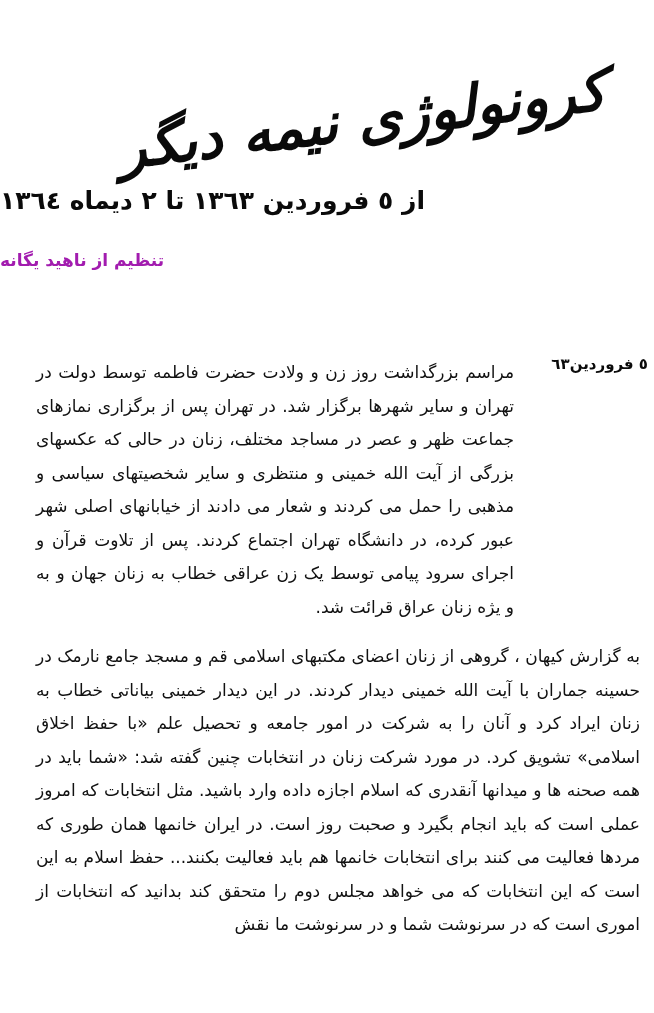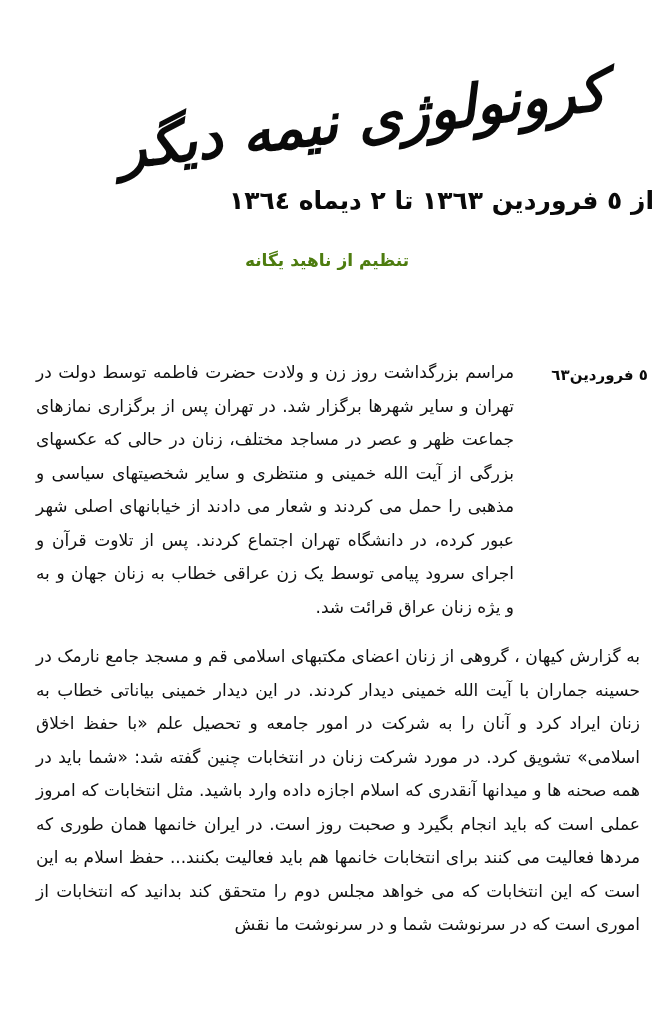--- a/index.html
+++ b/index.html
@@ -36,55 +36,54 @@
     transform: rotate(-7deg);
     transform-origin: center;
     white-space: nowrap;
     color: #0a0a0a;
   }
   .subtitle {
     position: absolute;
     top: 186px;
     left: 0;
     right: 0;
-    text-align: right;
+    text-align: left;
     font-size: 25px;
     font-weight: bold;
     letter-spacing: 1px;
     color: #0a0a0a;
   }
   .byline {
     position: absolute;
     top: 250px;
     left: 0;
     right: 0;
-    text-align: center;
+    text-align: left;
     font-size: 17px;
     font-weight: bold;
-    color: #4d7c0f;
+    color: #a21caf;
   }
   .entries {
     position: absolute;
     top: 348px;
     right: 6px;
     left: 28px;
   }
   .entry {
     display: flex;           
     align-items: flex-start;
   }
   .entry-date {
     flex: none;
     width: 126px;
     font-size: 15px;
     font-weight: bold;
     white-space: nowrap;
     padding-top: 7px;
     color: #0a0a0a;
-    margin-top: 11px;
   }
   .entry-text {
     flex: 1;
     margin: 8px;
     font-size: 17px;
     line-height: 33.5px;
     text-align: justify;
     color: #111111;
   }
   .entry-text b {

